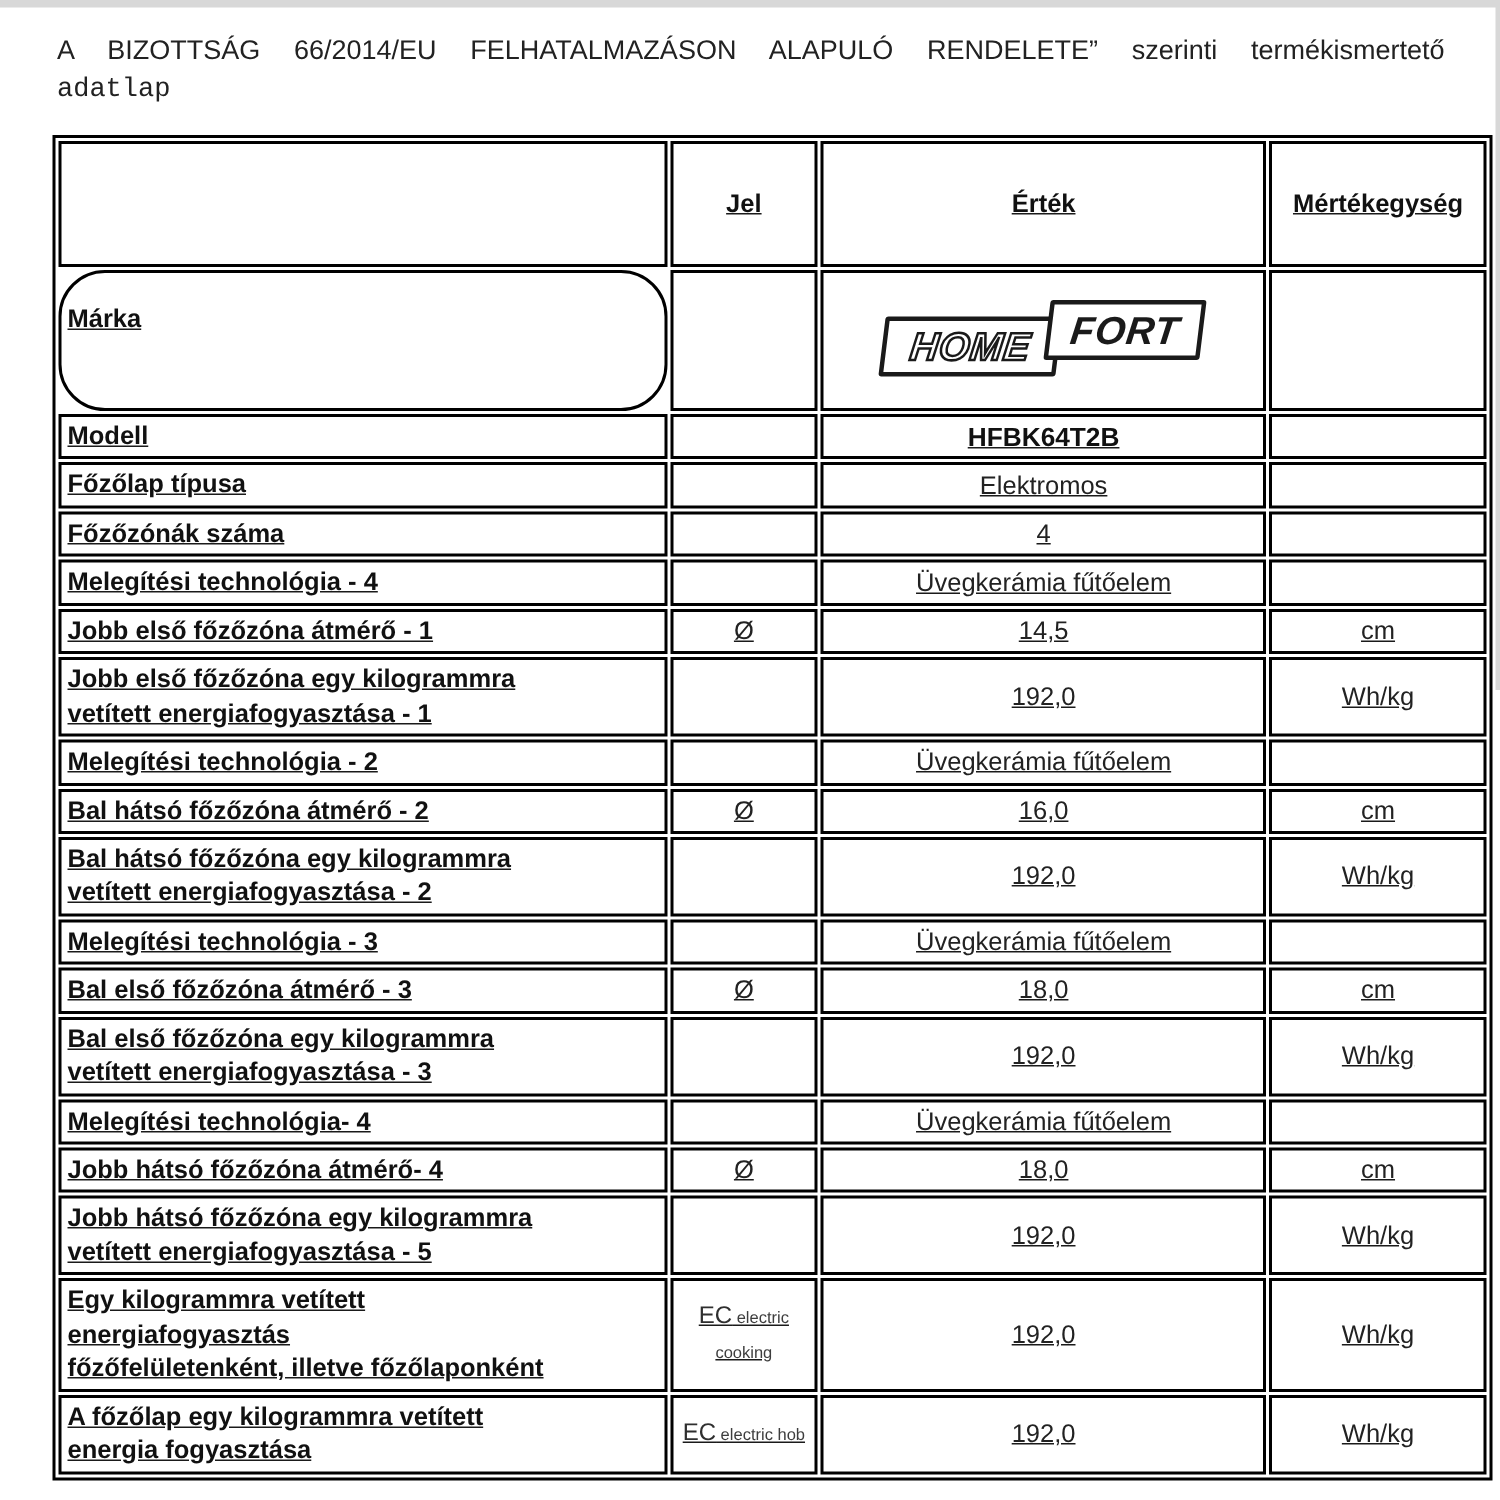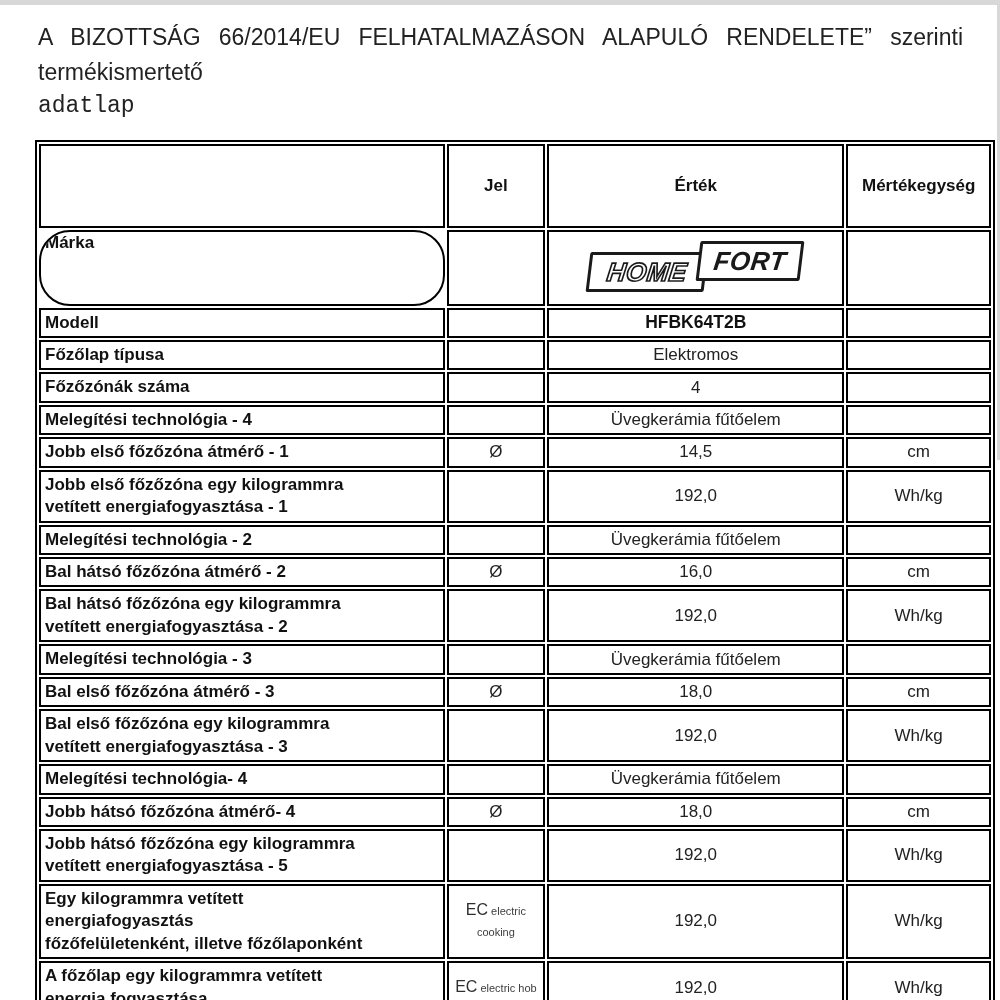--- a/index.html
+++ b/index.html
@@ -26,21 +26,21 @@
     position: absolute;
     right: 0; top: 0;
     width: 3px; height: 460px;
     background: #d8d8d8;
   }
 
   
   .title {
     margin: 20px 28px 0 38px;
     width: 925px;
-    font-size: 23px;
+    font-size: 18px;
     line-height: 1.5;
     color: #222222;
   }
   .title-line1 {
     text-align: justify;
     text-align-last: justify;
   }
   .title-line2 {
     text-align: left;
     font-family: Liberation Mono, monospace;
@@ -48,20 +48,21 @@
 
   
   table.spec-table {
     margin: 16px 0 0 35px;
     width: 960px;
     table-layout: fixed;
     border-collapse: separate;
     border-spacing: 2px;
     border: 2px solid #000000;
     background: #ffffff;
+    text-decoration: underline;
   }
   col.w-label { width: 404px; }
   col.w-jel   { width: 98px; }
   col.w-ertek { width: 296px; }
   col.w-unit  { width: 144px; }
 
   th, td {
     border: 2px solid #000000;
     background: #ffffff;
     vertical-align: middle;
@@ -98,21 +99,21 @@
     font-weight: bold;
     font-size: 17.5px;
     color: #111111;
   }
   td.c-unit {
     text-align: center;
     font-size: 17px;
     color: #222222;
   }
   tr.row-brand td { height: 68px; }
-  tr.row-brand td.c-label { vertical-align: top; padding-top: 0; border-radius: 31px; }
+  tr.row-brand td.c-label { vertical-align: top; padding-top: 20px; border-radius: 31px; }
 
   .ec-main {
     font-size: 16px;
     color: #2f2f2f;
   }
   .ec-sub {
     font-size: 11px;
     color: #3d3d3d;
     line-height: 1.9;
   }

